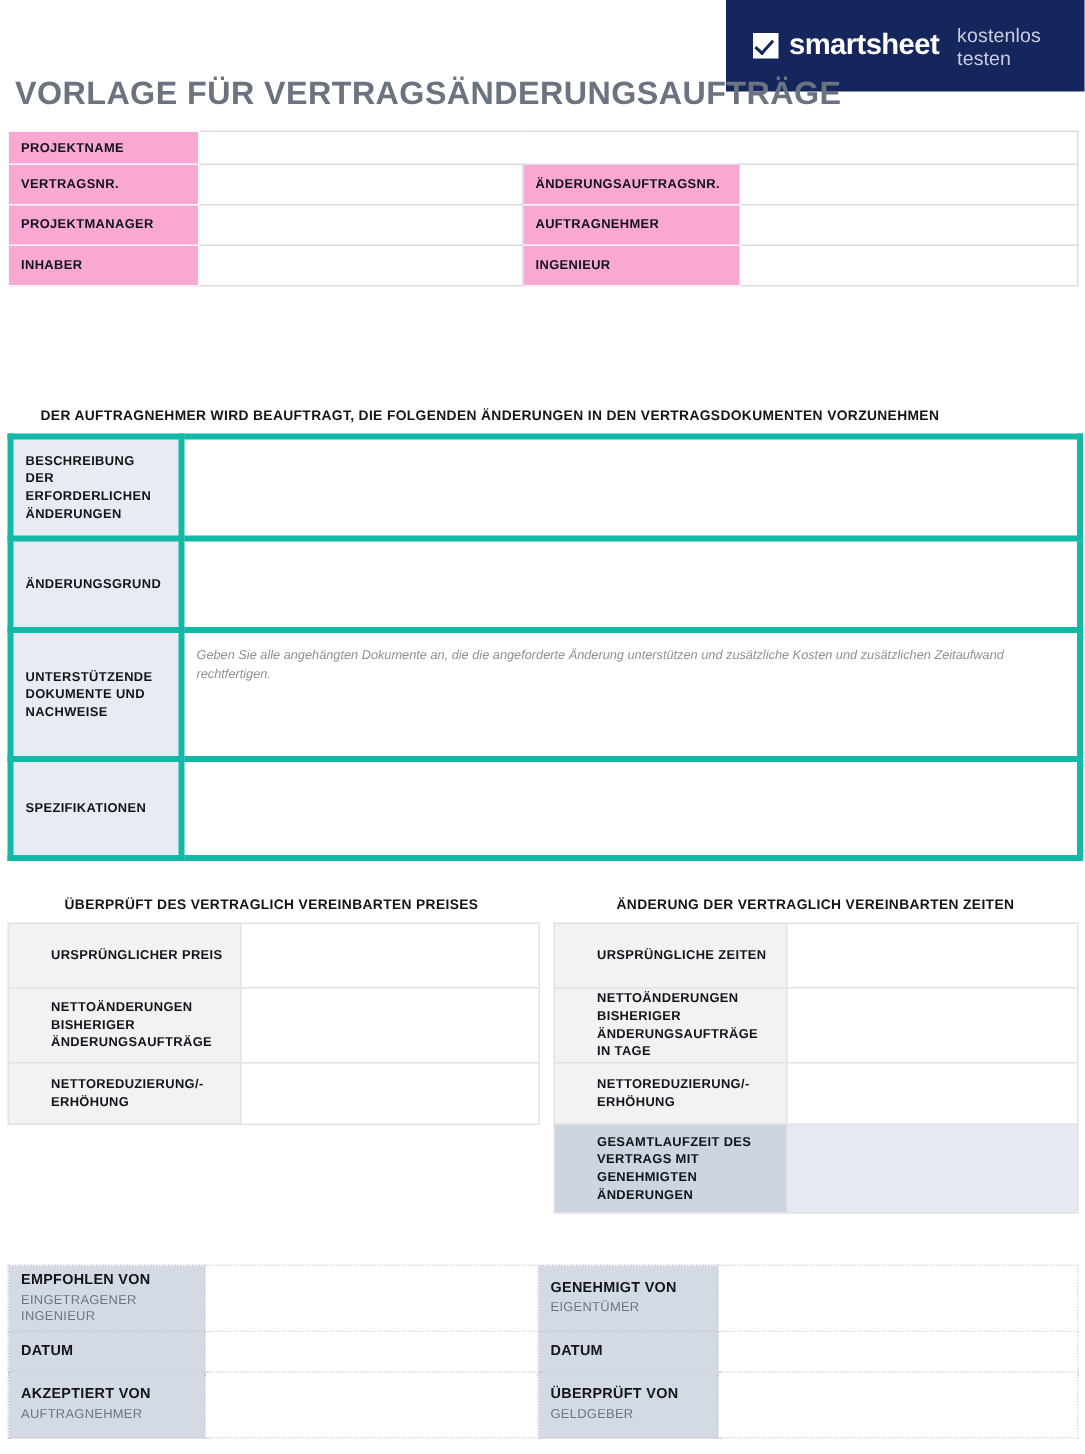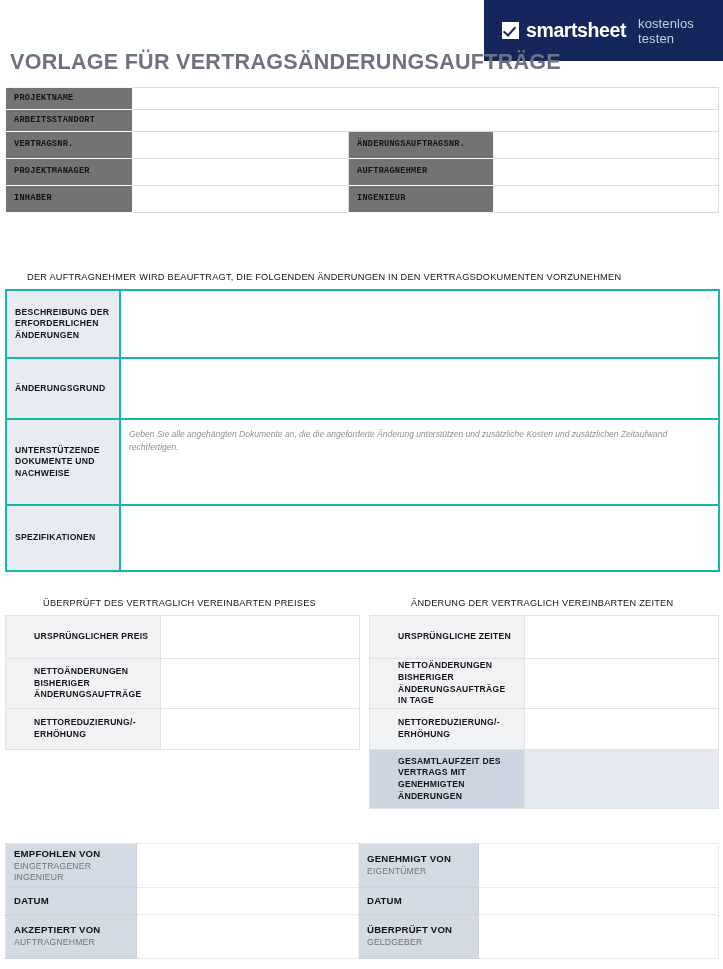--- a/index.html
+++ b/index.html
@@ -51,35 +51,35 @@
   }
   .lbl{
     font-weight:700;color:#111418;letter-spacing:.25px;
     text-transform:uppercase;
   }
   .val{background:#ffffff;}
 
   
   #info-table{left:5px;top:87px;width:713px;}
   #info-table td{border:1px solid #f7f8fa;}
-  #info-table .lbl{background:#737373;font-family:Liberation Mono, monospace;}
+  #info-table .lbl{background:#f9a8d4;}
   #info-table .val{background:#ffffff;border:1px solid #d9dde3;}
 
   
   .section-head{
-    position:absolute;font-size:9.2px;font-weight:400;color:#111418;
+    position:absolute;font-size:9.2px;font-weight:700;color:#111418;
     letter-spacing:.25px;white-space:nowrap;padding-left:15px;
   }
   #head-changes{left:12px;top:272px;}
   #head-price{left:28px;top:598px;}
   #head-time{left:396px;top:598px;}
 
   
   #changes-table{left:5px;top:289px;width:713px;}
-  #changes-table td{border:2px solid #14b8a6;}
+  #changes-table td{border:4px solid #14b8a6;}
   #changes-table .lbl{background:#e7ecf3;vertical-align:middle;}
   #changes-table .val{background:#ffffff;vertical-align:top;padding-top:8px;}
   .hint{
     font-style:italic;color:#8c9198;font-size:8.5px;line-height:1.45;
     font-family:"Liberation Sans", sans-serif;
   }
 
   
   #price-table{left:5px;top:615px;width:354px;}
   #time-table{left:369px;top:615px;width:349px;}
@@ -117,24 +117,20 @@
       <col style="width:127px">
         <col style="width:216px">
       <col style="width:145px">
         <col style="width:225px">
     </colgroup>
     <tbody>
       <tr style="height:22px">
         <td class="lbl">PROJEKTNAME</td>
         <td class="val" colspan="3"></td>
       </tr>
-      <tr style="height:22px">
-        <td class="lbl">ARBEITSSTANDORT</td>
-        <td class="val" colspan="3"></td>
-      </tr>
       <tr style="height:27px">
         <td class="lbl">VERTRAGSNR.</td>
         <td class="val"></td>
         <td class="lbl">ÄNDERUNGSAUFTRAGSNR.</td>
         <td class="val"></td>
       </tr>
       <tr style="height:27px">
         <td class="lbl">PROJEKTMANAGER</td>
         <td class="val"></td>
         <td class="lbl">AUFTRAGNEHMER</td>

